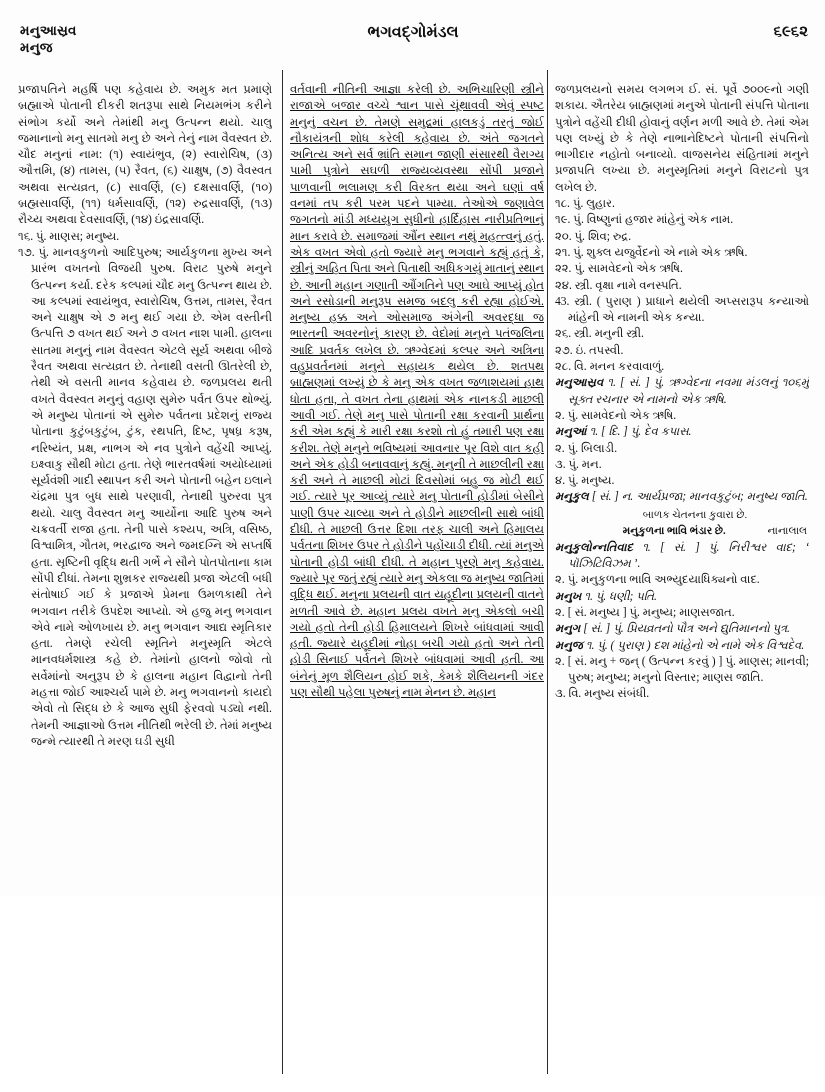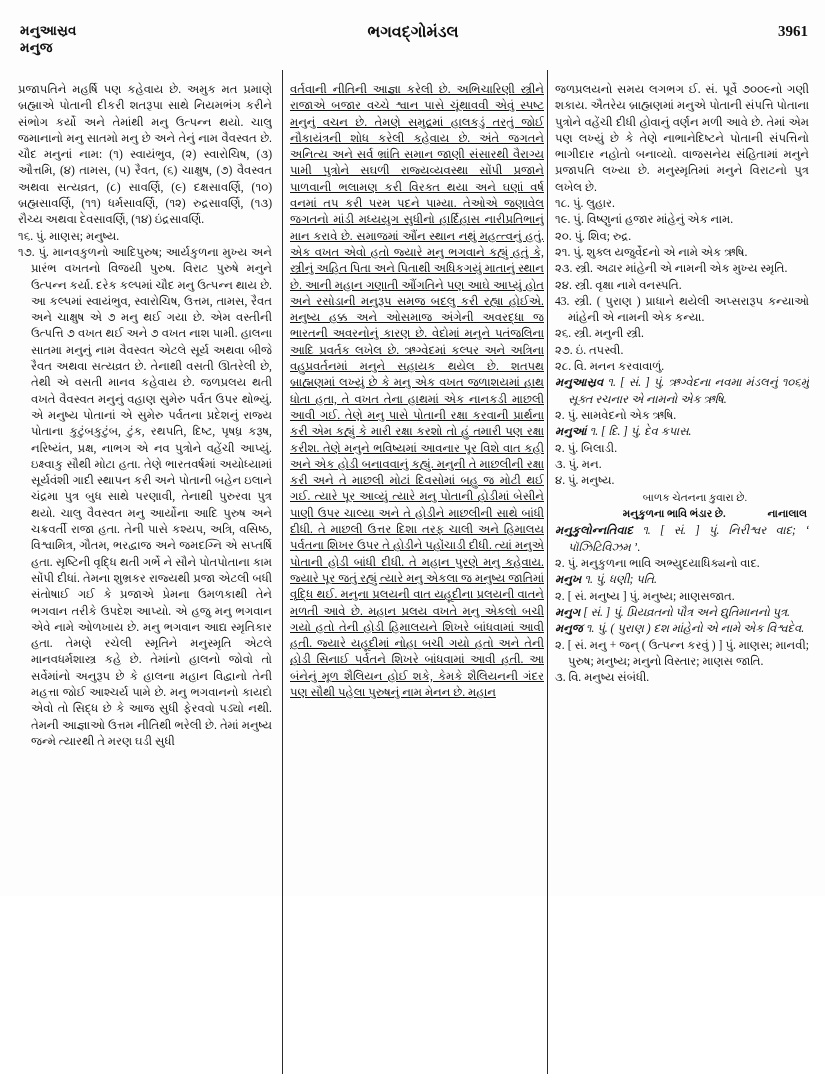--- a/index.html
+++ b/index.html
@@ -122,42 +122,42 @@
     padding-left: 26px;
     font-size: 10.6px;
     line-height: 16px;
     text-align: center;
   }
   .quote .qline { display: block; }
   .quote .qline.strong { font-weight: bold; }
   .attrib {
     display: inline-block;
     float: right;
-    font-weight: bold;
+    font-weight: normal;
     font-size: 10.6px;
     padding-right: 2px;
   }
   .qrow {
     display: block;
     overflow: hidden;
   }
   .clearfix::after { content: ""; display: block; clear: both; }
 </style>
 </head>
 <body>
 
 <div class="page">
 
   <div class="runhead">
     <div class="rh-left">
       <span>મનુઆસ્રવ</span>
       <span>મનુજ</span>
     </div>
     <div class="rh-center">ભગવદ્ગોમંડલ</div>
-    <div class="rh-right">3961</div>
+    <div class="rh-right">૬૯૬૨</div>
   </div>
 
   <div class="cols">
 
     <div class="rule rule1"></div>
     <div class="rule rule2"></div>
 
     <div class="col col1">
       <p class="para">પ્રજાપતિને મહર્ષિ પણ કહેવાય છે. અમુક મત પ્રમાણે બ્રહ્માએ પોતાની દીકરી શતરૂપા સાથે નિયમભંગ કરીને સંભોગ કર્યો અને તેમાંથી મનુ ઉત્પન્ન થયો. ચાલુ જમાનાનો મનુ સાતમો મનુ છે અને તેનું નામ વૈવસ્વત છે. ચૌદ મનુનાં નામ: (૧) સ્વાયંભુવ, (૨) સ્વારોચિષ, (૩) ઔત્તમિ, (૪) તામસ, (૫) રૈવત, (૬) ચાક્ષુષ, (૭) વૈવસ્વત અથવા સત્યવ્રત, (૮) સાવર્ણિ, (૯) દક્ષસાવર્ણિ, (૧૦) બ્રહ્મસાવર્ણિ, (૧૧) ધર્મસાવર્ણિ, (૧૨) રુદ્રસાવર્ણિ, (૧૩) રૌચ્ય અથવા દેવસાવર્ણિ, (૧૪) ઇંદ્રસાવર્ણિ.</p>
       <p class="sense"><span class="num">૧૬.</span> <span>પું. માણસ; મનુષ્ય.</span></p>
@@ -168,35 +168,36 @@
       <p class="para">વર્તવાની નીતિની આજ્ઞા કરેલી છે. અભિચારિણી સ્ત્રીને રાજાએ બજાર વચ્ચે શ્વાન પાસે ચૂંથાવવી એવું સ્પષ્ટ મનુનું વચન છે. તેમણે સમુદ્રમાં હાલકડું તરતું જોઈ નૌકાયંત્રની શોધ કરેલી કહેવાય છે. અંતે જગતને અનિત્ય અને સર્વ ભ્રાંતિ સમાન જાણી સંસારથી વૈરાગ્ય પામી પુત્રોને સઘળી રાજ્યવ્યવસ્થા સોંપી પ્રજાને પાળવાની ભલામણ કરી વિરક્ત થયા અને ઘણાં વર્ષ વનમાં તપ કરી પરમ પદને પામ્યા. તેઓએ જણાવેલ જગતનો માંડી મધ્યયુગ સુધીનો હાર્દિહાસ નારીપ્રતિભાનું માન કરાવે છે. સમાજમાં ઔંન સ્થાન નથું મહત્ત્વનું હતું. એક વખત એવો હતો જ્યારે મનુ ભગવાને કહ્યું હતું કે, સ્ત્રીનું અહિત પિતા અને પિતાથી અધિકગયું માતાનું સ્થાન છે. આની મહાન ગણાતી ઔંગતિને પણ આઘે આપ્યું હોત અને રસોડાની મનુરૂપ સમજ બદલુ કરી રહ્યા હોઈએ. મનુષ્ય હક્ક અને ઓસમાજ અંગેની અવરદ્ધા જ ભારતની અવરનોનું કારણ છે. વેદોમાં મનુને પતંજલિના આદિ પ્રવર્તક લખેલ છે. ઋગ્વેદમાં કલ્પર અને અત્રિના વહુપ્રવર્તનમાં મનુને સહાયક થયેલ છે. શતપથ બ્રાહ્મણમાં લખ્યું છે કે મનુ એક વખત જળાશયમાં હાથ ધોતા હતા, તે વખત તેના હાથમાં એક નાનકડી માછલી આવી ગઈ. તેણે મનુ પાસે પોતાની રક્ષા કરવાની પ્રાર્થના કરી એમ કહ્યું કે મારી રક્ષા કરશો તો હું તમારી પણ રક્ષા કરીશ. તેણે મનુને ભવિષ્યમાં આવનાર પૂર વિશે વાત કહી અને એક હોડી બનાવવાનું કહ્યું. મનુની તે માછલીની રક્ષા કરી અને તે માછલી મોટાં દિવસોમાં બહુ જ મોટી થઈ ગઈ. ત્યારે પૂર આવ્યું ત્યારે મનુ પોતાની હોડીમાં બેસીને પાણી ઉપર ચાલ્યા અને તે હોડીને માછલીની સાથે બાંધી દીધી. તે માછલી ઉત્તર દિશા તરફ ચાલી અને હિમાલય પર્વતના શિખર ઉપર તે હોડીને પહોંચાડી દીધી. ત્યાં મનુએ પોતાની હોડી બાંધી દીધી. તે મહાન પુરણે મનુ કહેવાય. જ્યારે પૂર જતું રહ્યું ત્યારે મનુ એકલા જ મનુષ્ય જાતિમાં વૃદ્ધિ થઈ. મનુના પ્રલયની વાત યહૂદીના પ્રલયની વાતને મળતી આવે છે. મહાન પ્રલય વખતે મનુ એકલો બચી ગયો હતો તેની હોડી હિમાલયને શિખરે બાંધવામાં આવી હતી. જ્યારે યહૂદીમાં નોહા બચી ગયો હતો અને તેની હોડી સિનાઈ પર્વતને શિખરે બાંધવામાં આવી હતી. આ બંનેનું મૂળ શૈલિયન હોઈ શકે, કેમકે શૈલિયનની ગંદર પણ સૌથી પહેલા પુરુષનું નામ મેનન છે. મહાન</p>
     </div>
 
     <div class="col col3">
       <p class="para">જળપ્રલયનો સમય લગભગ ઈ. સં. પૂર્વે ૭૦૦૯નો ગણી શકાય. ઐતરેય બ્રાહ્મણમાં મનુએ પોતાની સંપત્તિ પોતાના પુત્રોને વહેંચી દીધી હોવાનું વર્ણન મળી આવે છે. તેમાં એમ પણ લખ્યું છે કે તેણે નાભાનેદિષ્ટને પોતાની સંપત્તિનો ભાગીદાર નહોતો બનાવ્યો. વાજસનેય સંહિતામાં મનુને પ્રજાપતિ લખ્યા છે. મનુસ્મૃતિમાં મનુને વિરાટનો પુત્ર લખેલ છે.</p>
 
       <p class="sense"><span class="num">૧૮.</span> <span>પું. લુહાર.</span></p>
       <p class="sense"><span class="num">૧૯.</span> <span>પું. વિષ્ણુનાં હજાર માંહેનું એક નામ.</span></p>
       <p class="sense"><span class="num">૨૦.</span> <span>પું. શિવ; રુદ્ર.</span></p>
       <p class="sense"><span class="num">૨૧.</span> <span>પું. શુક્લ યજુર્વેદનો એ નામે એક ઋષિ.</span></p>
-      <p class="sense"><span class="num">૨૩.</span> <span>સ્ત્રી. અઢાર માંહેની એ નામની એક મુખ્ય સ્મૃતિ.</span></p>
+      <p class="sense"><span class="num">૨૨.</span> <span>પું. સામવેદનો એક ઋષિ.</span></p>
       <p class="sense"><span class="num">૨૪.</span> <span>સ્ત્રી. વૃક્ષા નામે વનસ્પતિ.</span></p>
       <p class="sense"><span class="num">43.</span> <span>સ્ત્રી. ( પુરાણ ) પ્રાધાને થયેલી અપ્સરારૂપ કન્યાઓ માંહેની એ નામની એક કન્યા.</span></p>
       <p class="sense"><span class="num">૨૬.</span> <span>સ્ત્રી. મનુની સ્ત્રી.</span></p>
       <p class="sense"><span class="num">૨૭.</span> <span>ઇં. તપસ્વી.</span></p>
       <p class="sense"><span class="num">૨૮.</span> <span>વિ. મનન કરવાવાળું.</span></p>
 
       <p class="entry"><span class="hw">મનુઆસ્રવ</span> <span class="num">૧.</span> <span>[ સં. ] પું. ઋગ્વેદના નવમા મંડલનું ૧૦૬મું સૂક્ત રચનાર એ નામનો એક ઋષિ.</span></p>
       <p class="sense"><span class="num">૨.</span> <span>પું. સામવેદનો એક ઋષિ.</span></p>
 
       <p class="entry"><span class="hw">મનુઆં</span> <span class="num">૧.</span> <span>[ દિ. ] પું. દેવ કપાસ.</span></p>
       <p class="sense"><span class="num">૨.</span> <span>પું. બિલાડી.</span></p>
       <p class="sense"><span class="num">૩.</span> <span>પું. મન.</span></p>
       <p class="sense"><span class="num">૪.</span> <span>પું. મનુષ્ય.</span></p>
 
+      <p class="entry"><span class="hw">મનુકુલ</span> <span>[ સં. ] ન. આર્યપ્રજા; માનવકુટુંબ; મનુષ્ય જાતિ.</span></p>
       <div class="quote clearfix">
         <span class="qline">બાળક ચેતનના કુવારા છે.</span>
         <span class="qrow">
           <span class="attrib">નાનાલાલ</span>
           <span class="qline strong">મનુકુળના ભાવિ ભંડાર છે.</span>
         </span>
       </div>
 
       <p class="entry"><span class="hw">મનુકુલોન્નતિવાદ</span> <span class="num">૧.</span> <span>[ સં. ] પું. નિરીશ્વર વાદ; ‘ પૉઝિટિવિઝમ ’.</span></p>
       <p class="sense"><span class="num">૨.</span> <span>પું. મનુકુળના ભાવિ અભ્યુદયાધિક્યનો વાદ.</span></p>

